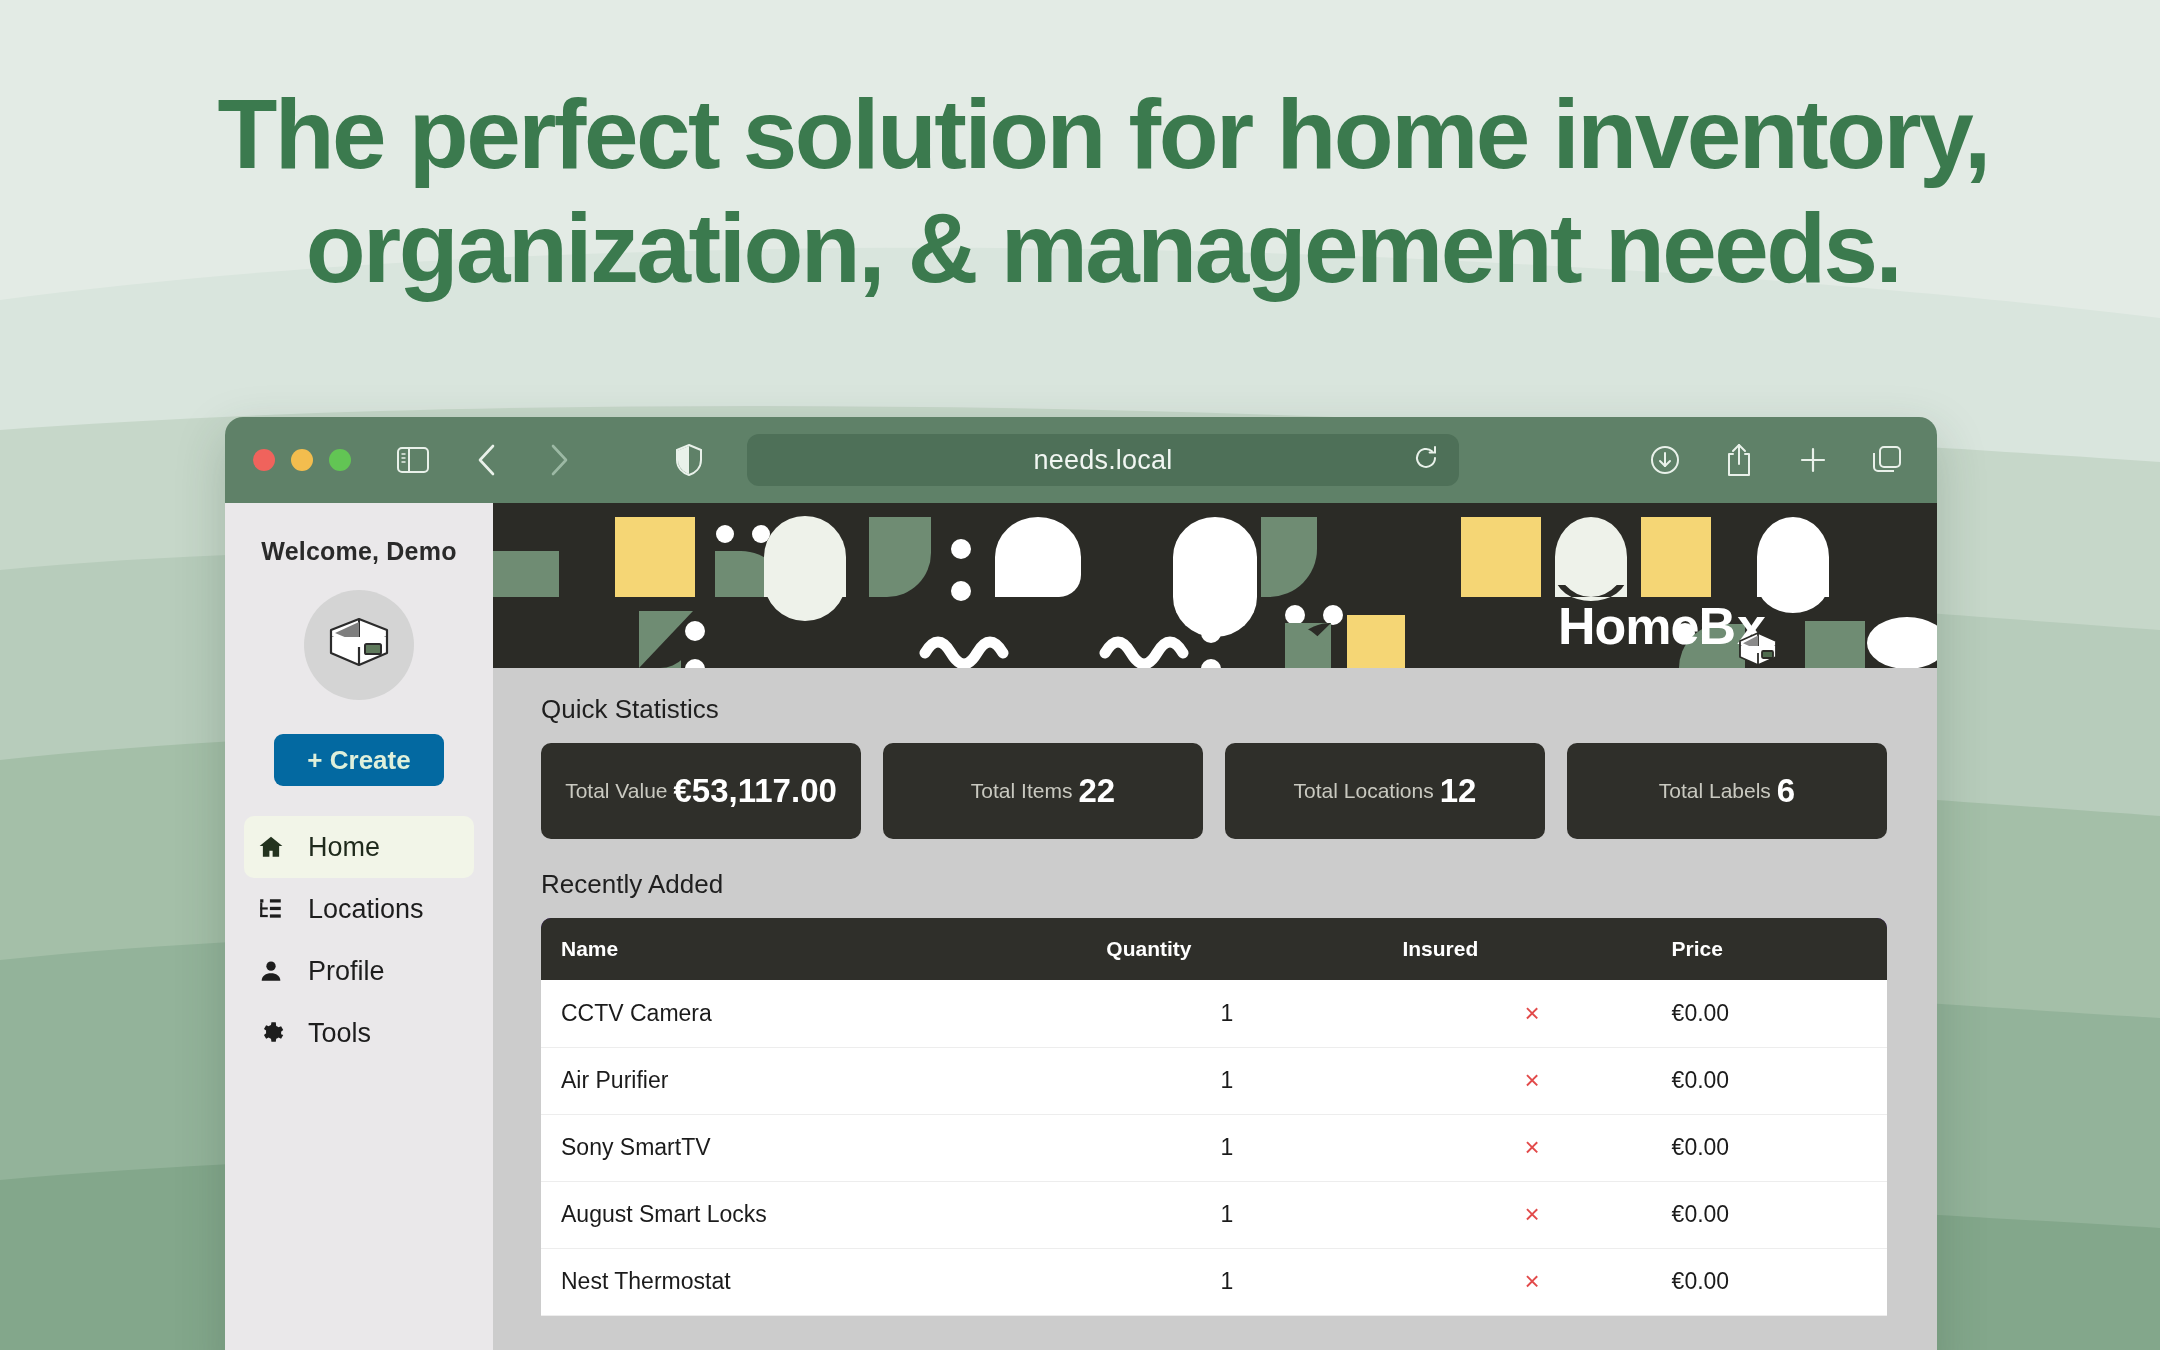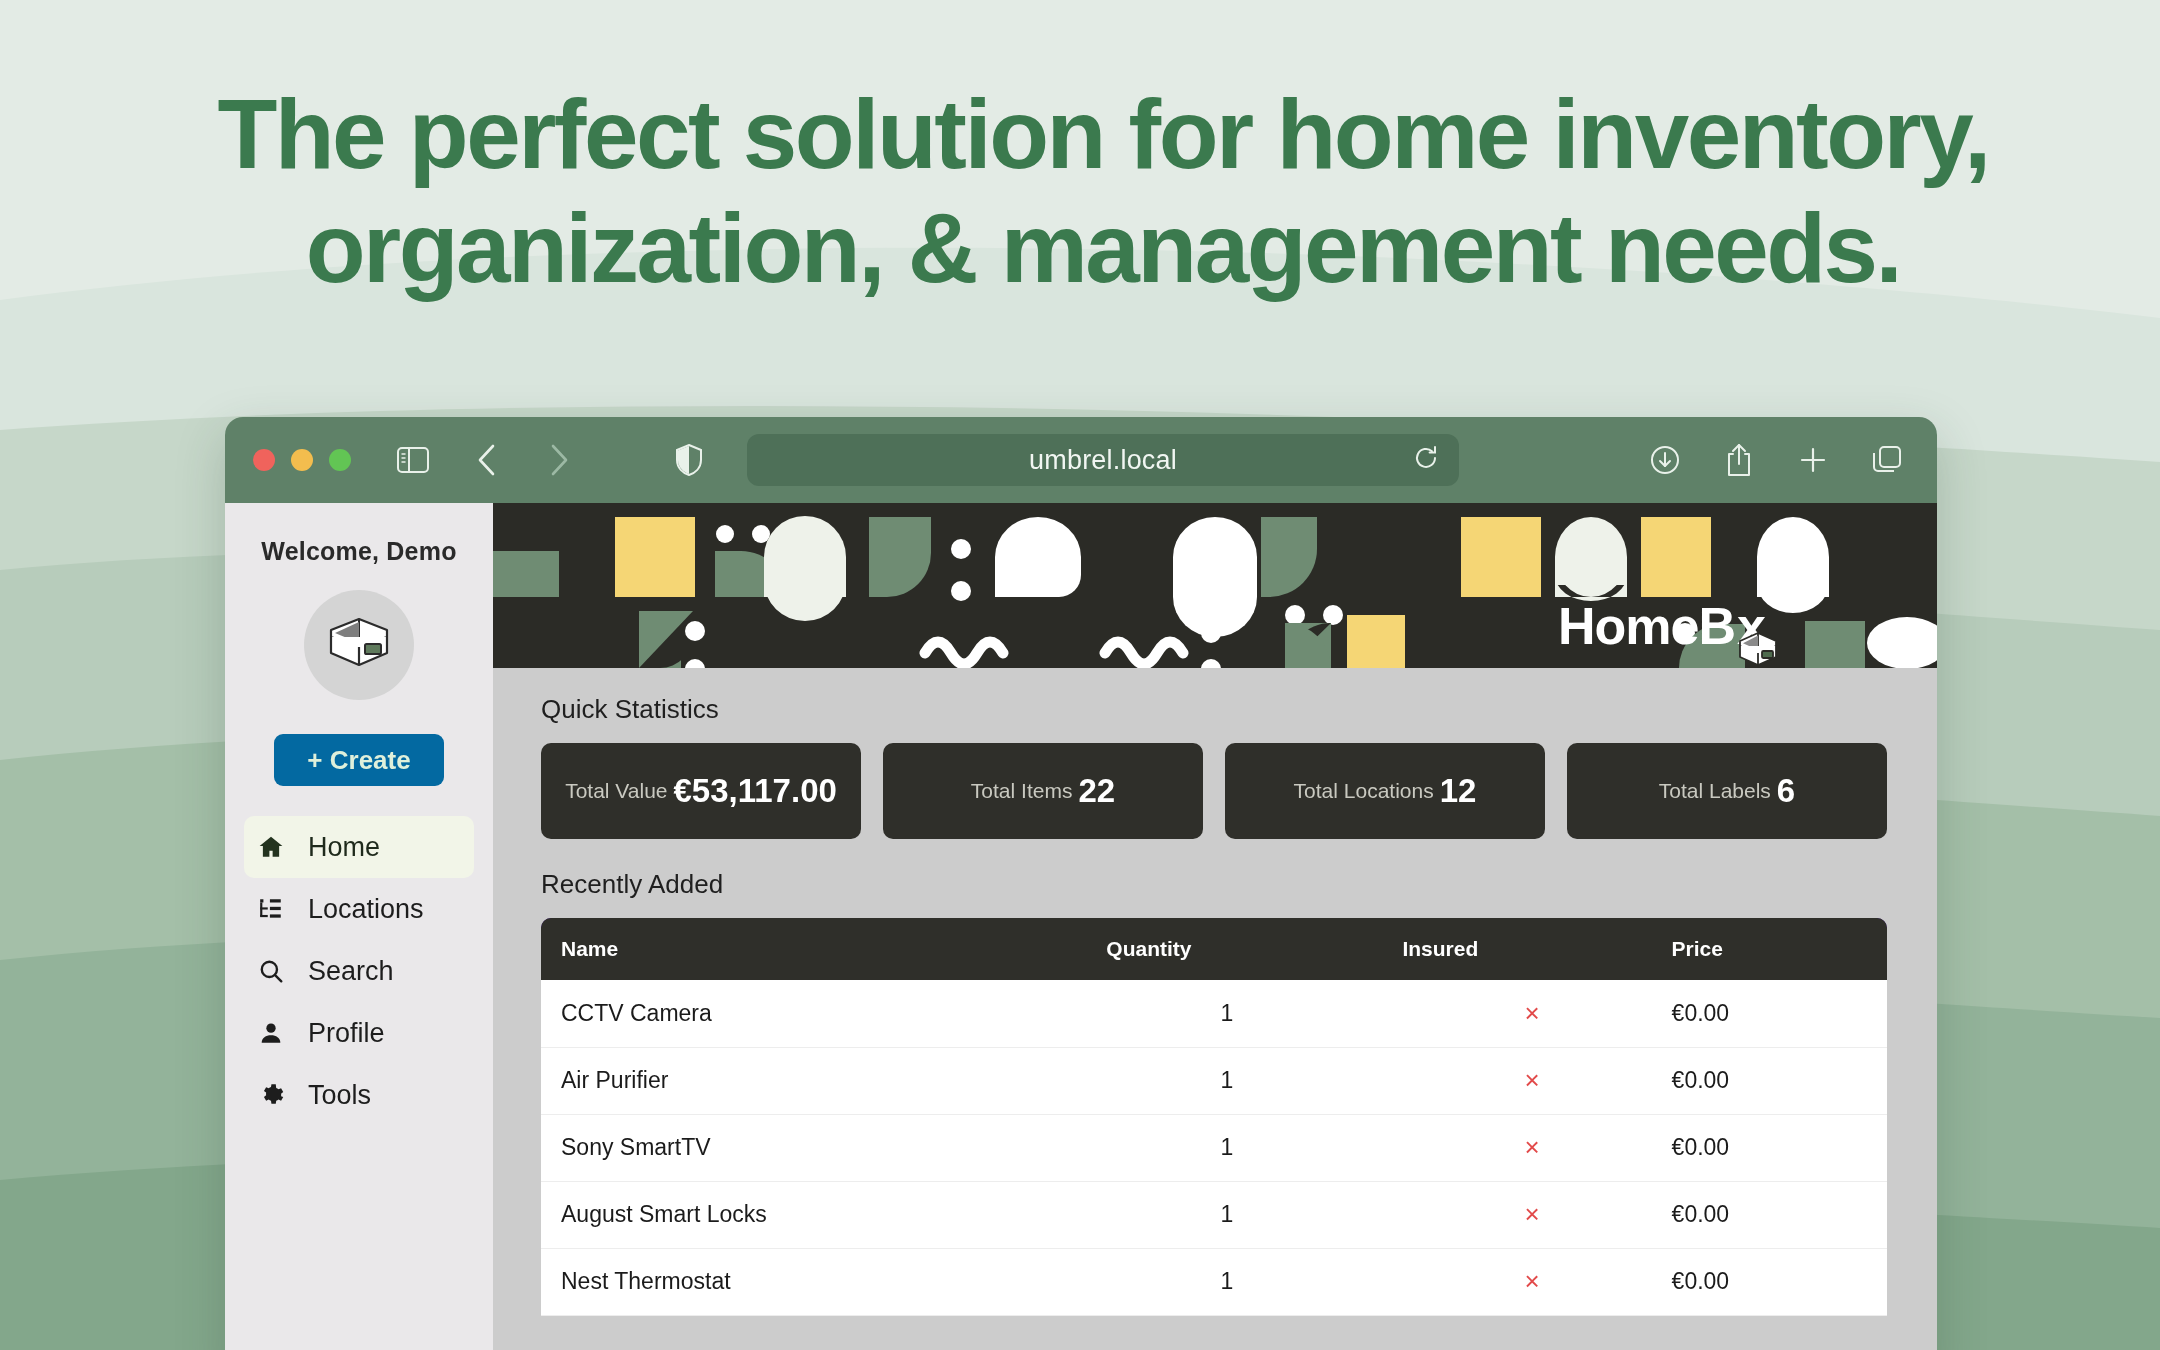--- a/index.html
+++ b/index.html
@@ -233,21 +233,21 @@
     </div>
 
     <div class="tb-icon" style="margin-left:72px;">
       <svg width="26" height="32" viewBox="0 0 26 32">
         <path d="M13 1 L25 6 V16 C25 24 19 29 13 31 C7 29 1 24 1 16 V6 Z" fill="none" stroke="#e9f1ea" stroke-width="2"></path>
         <path d="M13 2 L13 30 C7.5 28 2 23.4 2 16 V6.6 Z" fill="#e9f1ea"></path>
       </svg>
     </div>
 
     <div class="urlbar">
-      <span class="url-text">umbrel.local</span>
+      <span class="url-text">needs.local</span>
       <span class="reload">
         <svg width="26" height="26" viewBox="0 0 26 26" fill="none" stroke="#e9f1ea" stroke-width="2" stroke-linecap="round">
           <path d="M22 13 A9 9 0 1 1 19 6.2"></path>
           <polyline points="22,2 22,7.4 16.6,7.4"></polyline>
         </svg>
       </span>
     </div>
 
     <div class="tb-right">
       <div class="tb-icon">
@@ -320,29 +320,20 @@
               <rect x="2" y="17.5" width="7" height="2"></rect>
                 <rect x="2" y="10.5" width="7" height="2"></rect>
               <rect x="11" y="3" width="10" height="3"></rect>
                 <rect x="11" y="10" width="10" height="3"></rect>
               <rect x="11" y="17" width="10" height="3"></rect>
             </svg>
           </span>
           <span class="nav-label">Locations</span>
         </div>
 
-        <div class="nav-item">
-          <span class="nav-ico">
-            <svg width="26" height="26" viewBox="0 0 24 24" fill="none" stroke="#1d1d1d" stroke-width="2.2" stroke-linecap="round">
-              <circle cx="10.5" cy="10.5" r="7"></circle>
-                <line x1="16" y1="16" x2="21.5" y2="21.5"></line>
-            </svg>
-          </span>
-          <span class="nav-label">Search</span>
-        </div>
 
         <div class="nav-item">
           <span class="nav-ico">
             <svg width="26" height="26" viewBox="0 0 24 24" fill="#1d1d1d">
               <circle cx="12" cy="7.5" r="4.3"></circle>
                 <path d="M3.4 21c0-4.6 3.9-7 8.6-7s8.6 2.4 8.6 7z"></path>
             </svg>
           </span>
           <span class="nav-label">Profile</span>
         </div>

